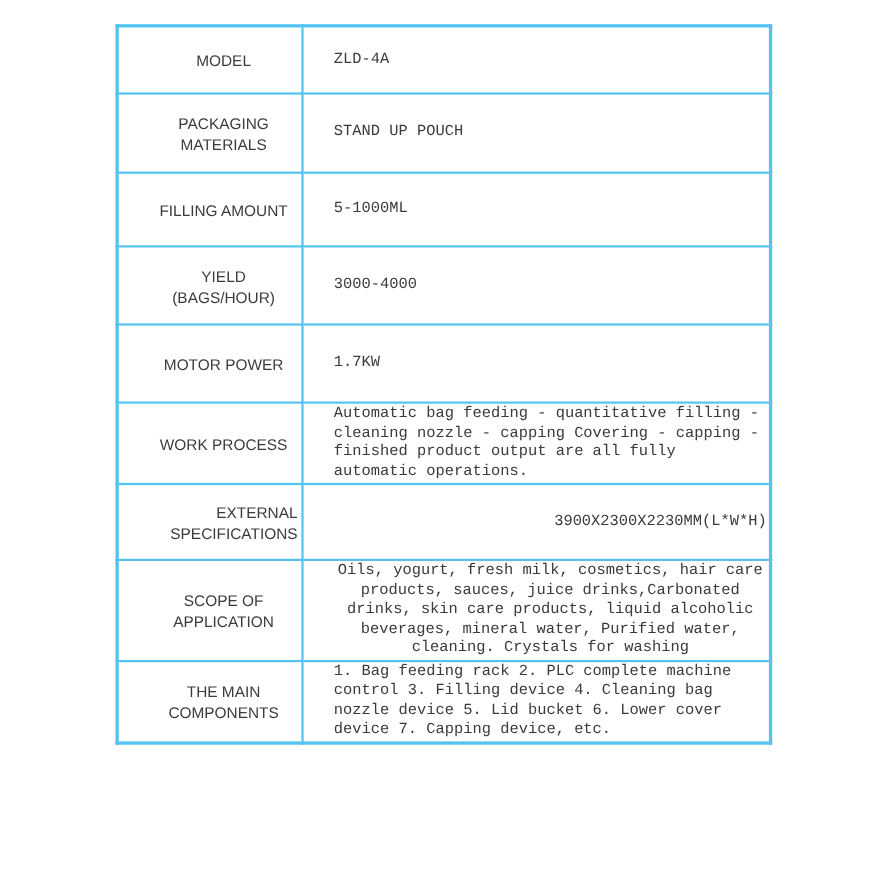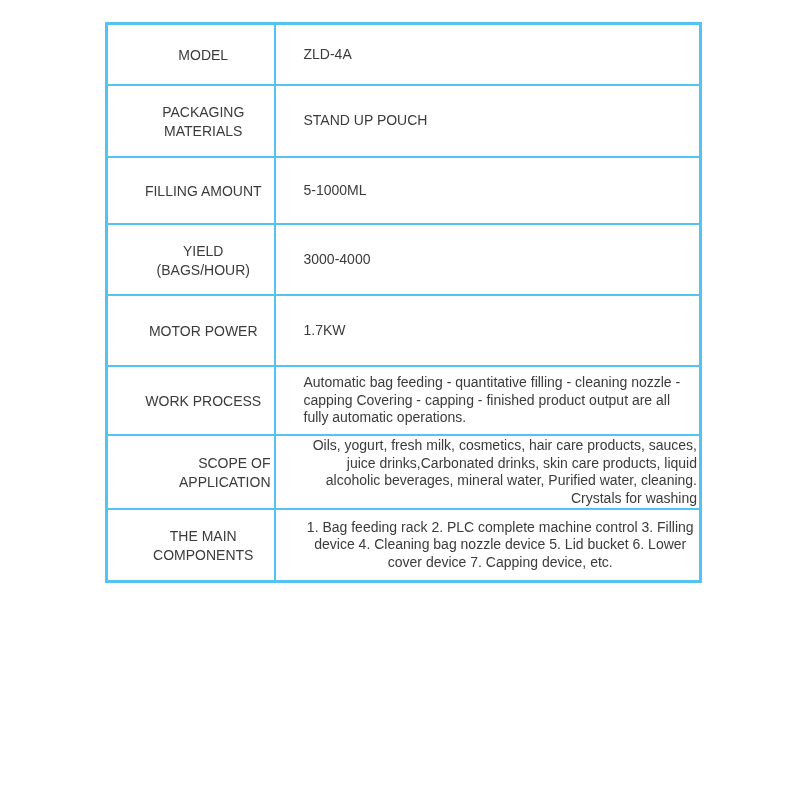--- a/index.html
+++ b/index.html
@@ -39,20 +39,21 @@
     vertical-align: middle;
     padding: 4px 3px 2px 3px;
     line-height: 19px;
   }
   td.val {
     width: 426px;
     text-align: left;
     vertical-align: middle;
     padding: 1px 2px 1px 7px;
     line-height: 17.5px;
+    font-family: Liberation Mono, monospace;
   }
   
   tr:nth-child(1)  td { height: 53px; }
   tr:nth-child(2)  td { height: 64px; }
   tr:nth-child(3)  td { height: 59px; border-radius: 31px; }
   tr:nth-child(4)  td { height: 63px; }
   tr:nth-child(5)  td { height: 63px; }
   tr:nth-child(6)  td { height: 61px; }
   tr:nth-child(7)  td { height: 61px; text-align: right; }
   tr:nth-child(8)  td { height: 64px; text-align: center; }
@@ -88,20 +89,24 @@
       </tr>
       <tr>
         <td class="lab">MOTOR POWER</td>
         <td class="val">1.7KW</td>
       </tr>
       <tr>
         <td class="lab">WORK PROCESS</td>
         <td class="val">Automatic bag feeding - quantitative filling - cleaning nozzle - capping Covering - capping - finished product output are all fully automatic operations.</td>
       </tr>
       <tr>
+        <td class="lab">EXTERNAL SPECIFICATIONS</td>
+        <td class="val">3900X2300X2230MM(L*W*H)</td>
+      </tr>
+      <tr>
         <td class="lab">SCOPE OF APPLICATION</td>
         <td class="val">Oils, yogurt, fresh milk, cosmetics, hair care products, sauces, juice drinks,Carbonated drinks, skin care products, liquid alcoholic beverages, mineral water, Purified water, cleaning. Crystals for washing</td>
       </tr>
       <tr>
         <td class="lab">THE MAIN COMPONENTS</td>
         <td class="val">1. Bag feeding rack 2. PLC complete machine control 3. Filling device 4. Cleaning bag nozzle device 5. Lid bucket 6. Lower cover device 7. Capping device, etc.</td>
       </tr>
     </tbody>
   </table>
 </div>

